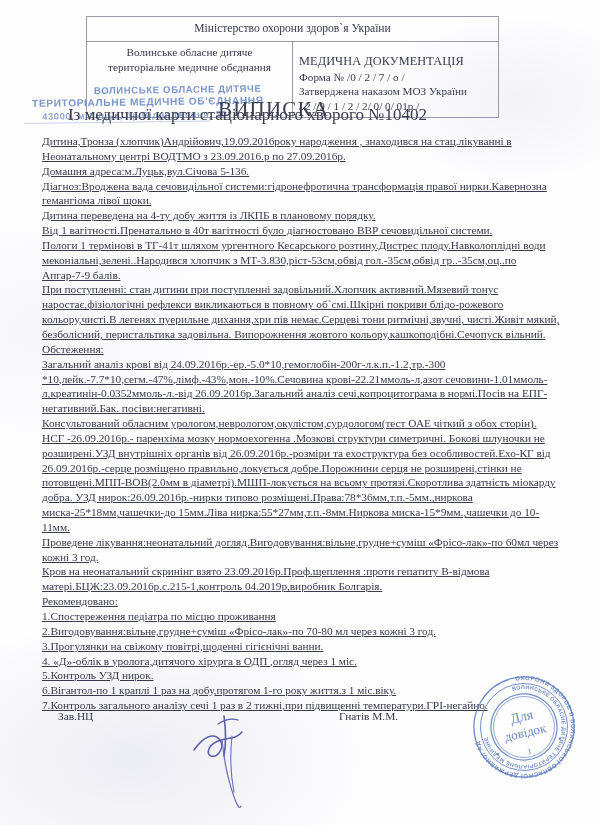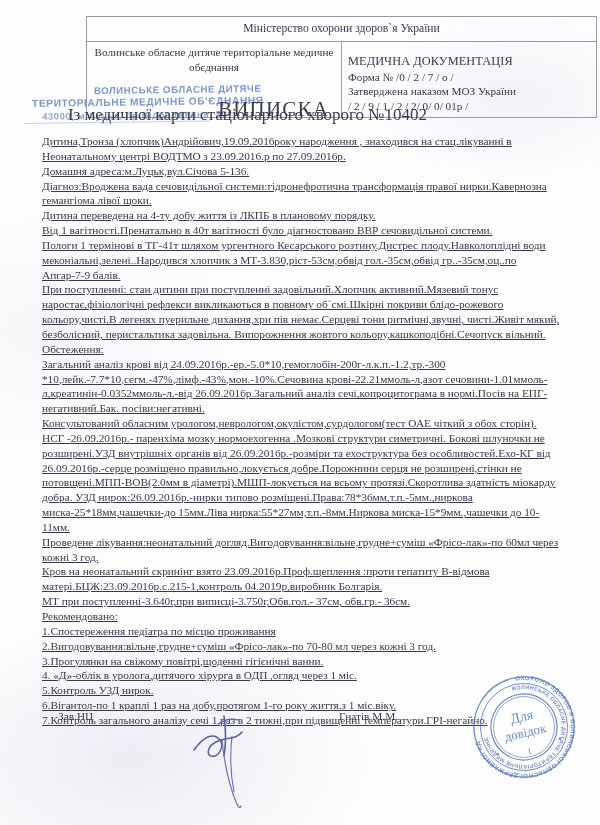--- a/index.html
+++ b/index.html
@@ -25,21 +25,21 @@
       radial-gradient(ellipse 200px 120px at 86% 12%, rgba(226,226,238,0.40), rgba(255,255,255,0) 70%),
       radial-gradient(ellipse 260px 160px at 8% 40%, rgba(230,230,240,0.30), rgba(255,255,255,0) 72%);
     pointer-events: none;
   }
 
   
   .hdr-table {
     position: absolute;
     left: 86px;
     top: 16px;
-    width: 511px;
+    width: 413px;
     border-collapse: collapse;
     table-layout: fixed;
   }
   .hdr-table td {
     border: 1px solid #9a9aad;
     padding: 3px 6px;
     vertical-align: top;
     font-size: 11.2px;
     line-height: 1.32;
   }
@@ -233,21 +233,20 @@
       <div class="p">Дитина переведена на 4-ту  добу життя  із ЛКПБ в плановому  порядку.</div>
       <div class="p">Від 1 вагітності.Пренатально в 40т вагітності було діагностовано ВВР сечовидільної системи.</div>
       <div class="p">Пологи 1 термінові в ТГ-41т шляхом ургентного Кесарського розтину.Дистрес плоду.Навколоплідні води меконіальні,зелені..Народився хлопчик з МТ-3.830,ріст-53см,обвід гол.-35см,обвід гр..-35см,оц..по Апгар-7-9 балів.</div>
       <div class="p">При поступленні: стан дитини  при поступленні  задовільний.Хлопчик активний.Мязевий тонус наростає,фізіологічні рефлекси викликаються в повному об`смі.Шкірні покриви  блідо-рожевого кольору,чисті.В легенях  пуерильне  дихання,хри пів немає.Серцеві тони ритмічні,звучні, чисті.Живіт мякий, безболісний, перистальтика задовільна.  Випорожнення жовтого кольору,кашкоподібні.Сечопуск вільний.</div>
       <div class="p">Обстеження:</div>
       <div class="p">Загальний аналіз крові від 24.09.2016р.-ер.-5.0*10,гемоглобін-200г-л.к.п.-1.2,тр.-300 *10,лейк.-7.7*10,сегм.-47%,лімф.-43%,мон.-10%.Сечовина крові-22.21ммоль-л,азот сечовини-1.01ммоль-л,креатинін-0.0352ммоль-л.-від 26.09.2016р.Загальний аналіз сечі,копроцитограма в нормі.Посів на ЕПГ-негативний.Бак. посіви:негативні.</div>
       <div class="p">Консультований обласним урологом,неврологом,окулістом,сурдологом(тест ОАЕ чіткий з обох сторін).</div>
       <div class="p">НСГ -26.09.2016р.- паренхіма мозку нормоехогенна .Мозкові структури симетричні. Бокові шлуночки не розширені.УЗД внутрішніх органів від 26.09.2016р.-розміри та ехоструктура без особливостей.Ехо-КГ від 26.09.2016р.-серце розміщено правильно,локується добре.Порожнини серця не розширені,стінки не потовщені.МПП-ВОВ(2.0мм в діаметрі).МШП-локується на всьому протязі.Скоротлива здатність міокарду добра. УЗД нирок:26.09.2016р.-нирки типово розміщені.Права:78*36мм,т.п.-5мм.,ниркова миска-25*18мм,чашечки-до 15мм.Ліва нирка:55*27мм,т.п.-8мм.Ниркова миска-15*9мм.,чашечки до 10-11мм.</div>
       <div class="p">Проведене лікування:неонатальний догляд.Вигодовування:вільне,грудне+суміш «Фрісо-лак»-по 60мл через кожні 3 год.</div>
       <div class="p">Кров на неонатальний скринінг взято 23.09.2016р.Проф.щеплення :проти гепатиту  В-відмова матері.БЦЖ:23.09.2016р.с.215-1,контроль 04.2019р,виробник Болгарія.</div>
-      <div class="p">МТ при поступленні-3.640г,при виписці-3.750г,Обв.гол.- 37см, обв.гр.- 36см.</div>
       <div class="p">Рекомендовано:</div>
       <div class="p">1.Спостереження педіатра по місцю проживання</div>
       <div class="p">2.Вигодовування:вільне,грудне+суміш «Фрісо-лак»-по 70-80 мл через кожні 3 год.</div>
       <div class="p">3.Прогулянки на свіжому повітрі,щоденні гігієнічні ванни.</div>
       <div class="p">4. «Д»-облік в уролога,дитячого хірурга в ОДП ,огляд через 1 міс.</div>
       <div class="p">5.Контроль УЗД нирок.</div>
       <div class="p">6.Вігантол-по 1  краплі 1 раз на добу,протягом 1-го року життя.з 1 міс.віку.</div>
       <div class="p">7.Контроль загального аналізу сечі 1 раз в 2 тижні,при підвищенні температури.ГРІ-негайно.</div>
     </div>
 

